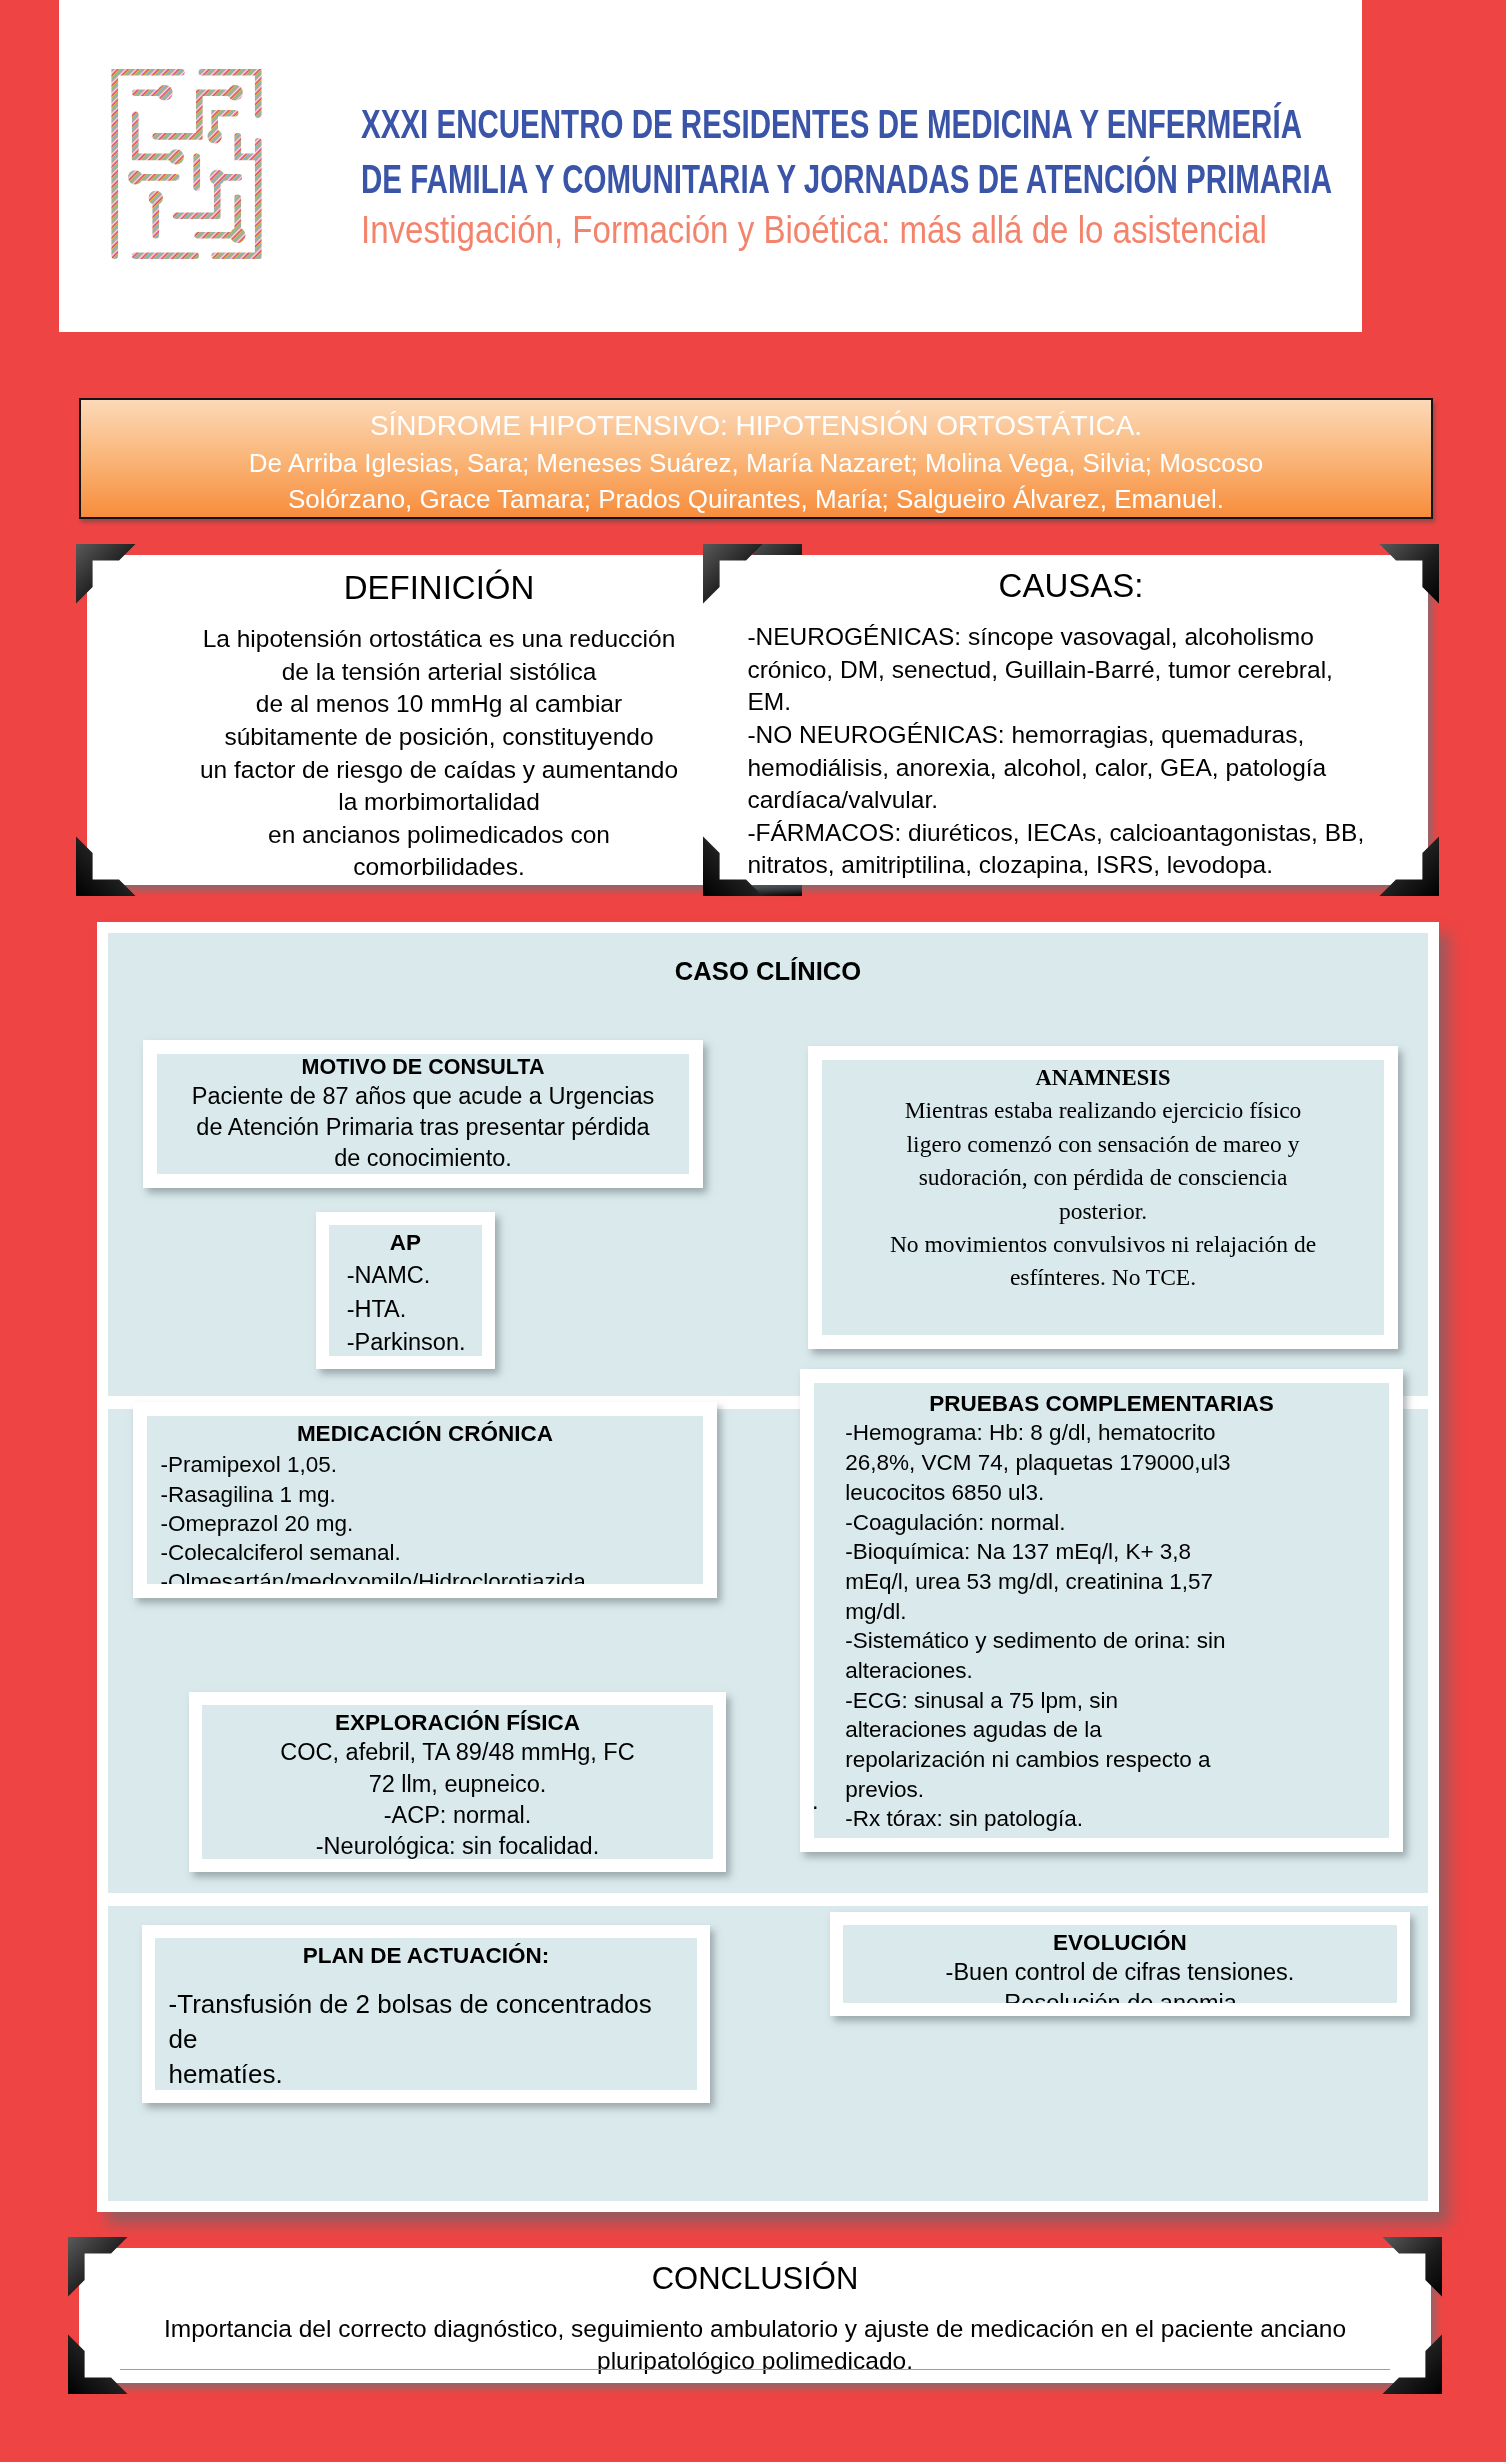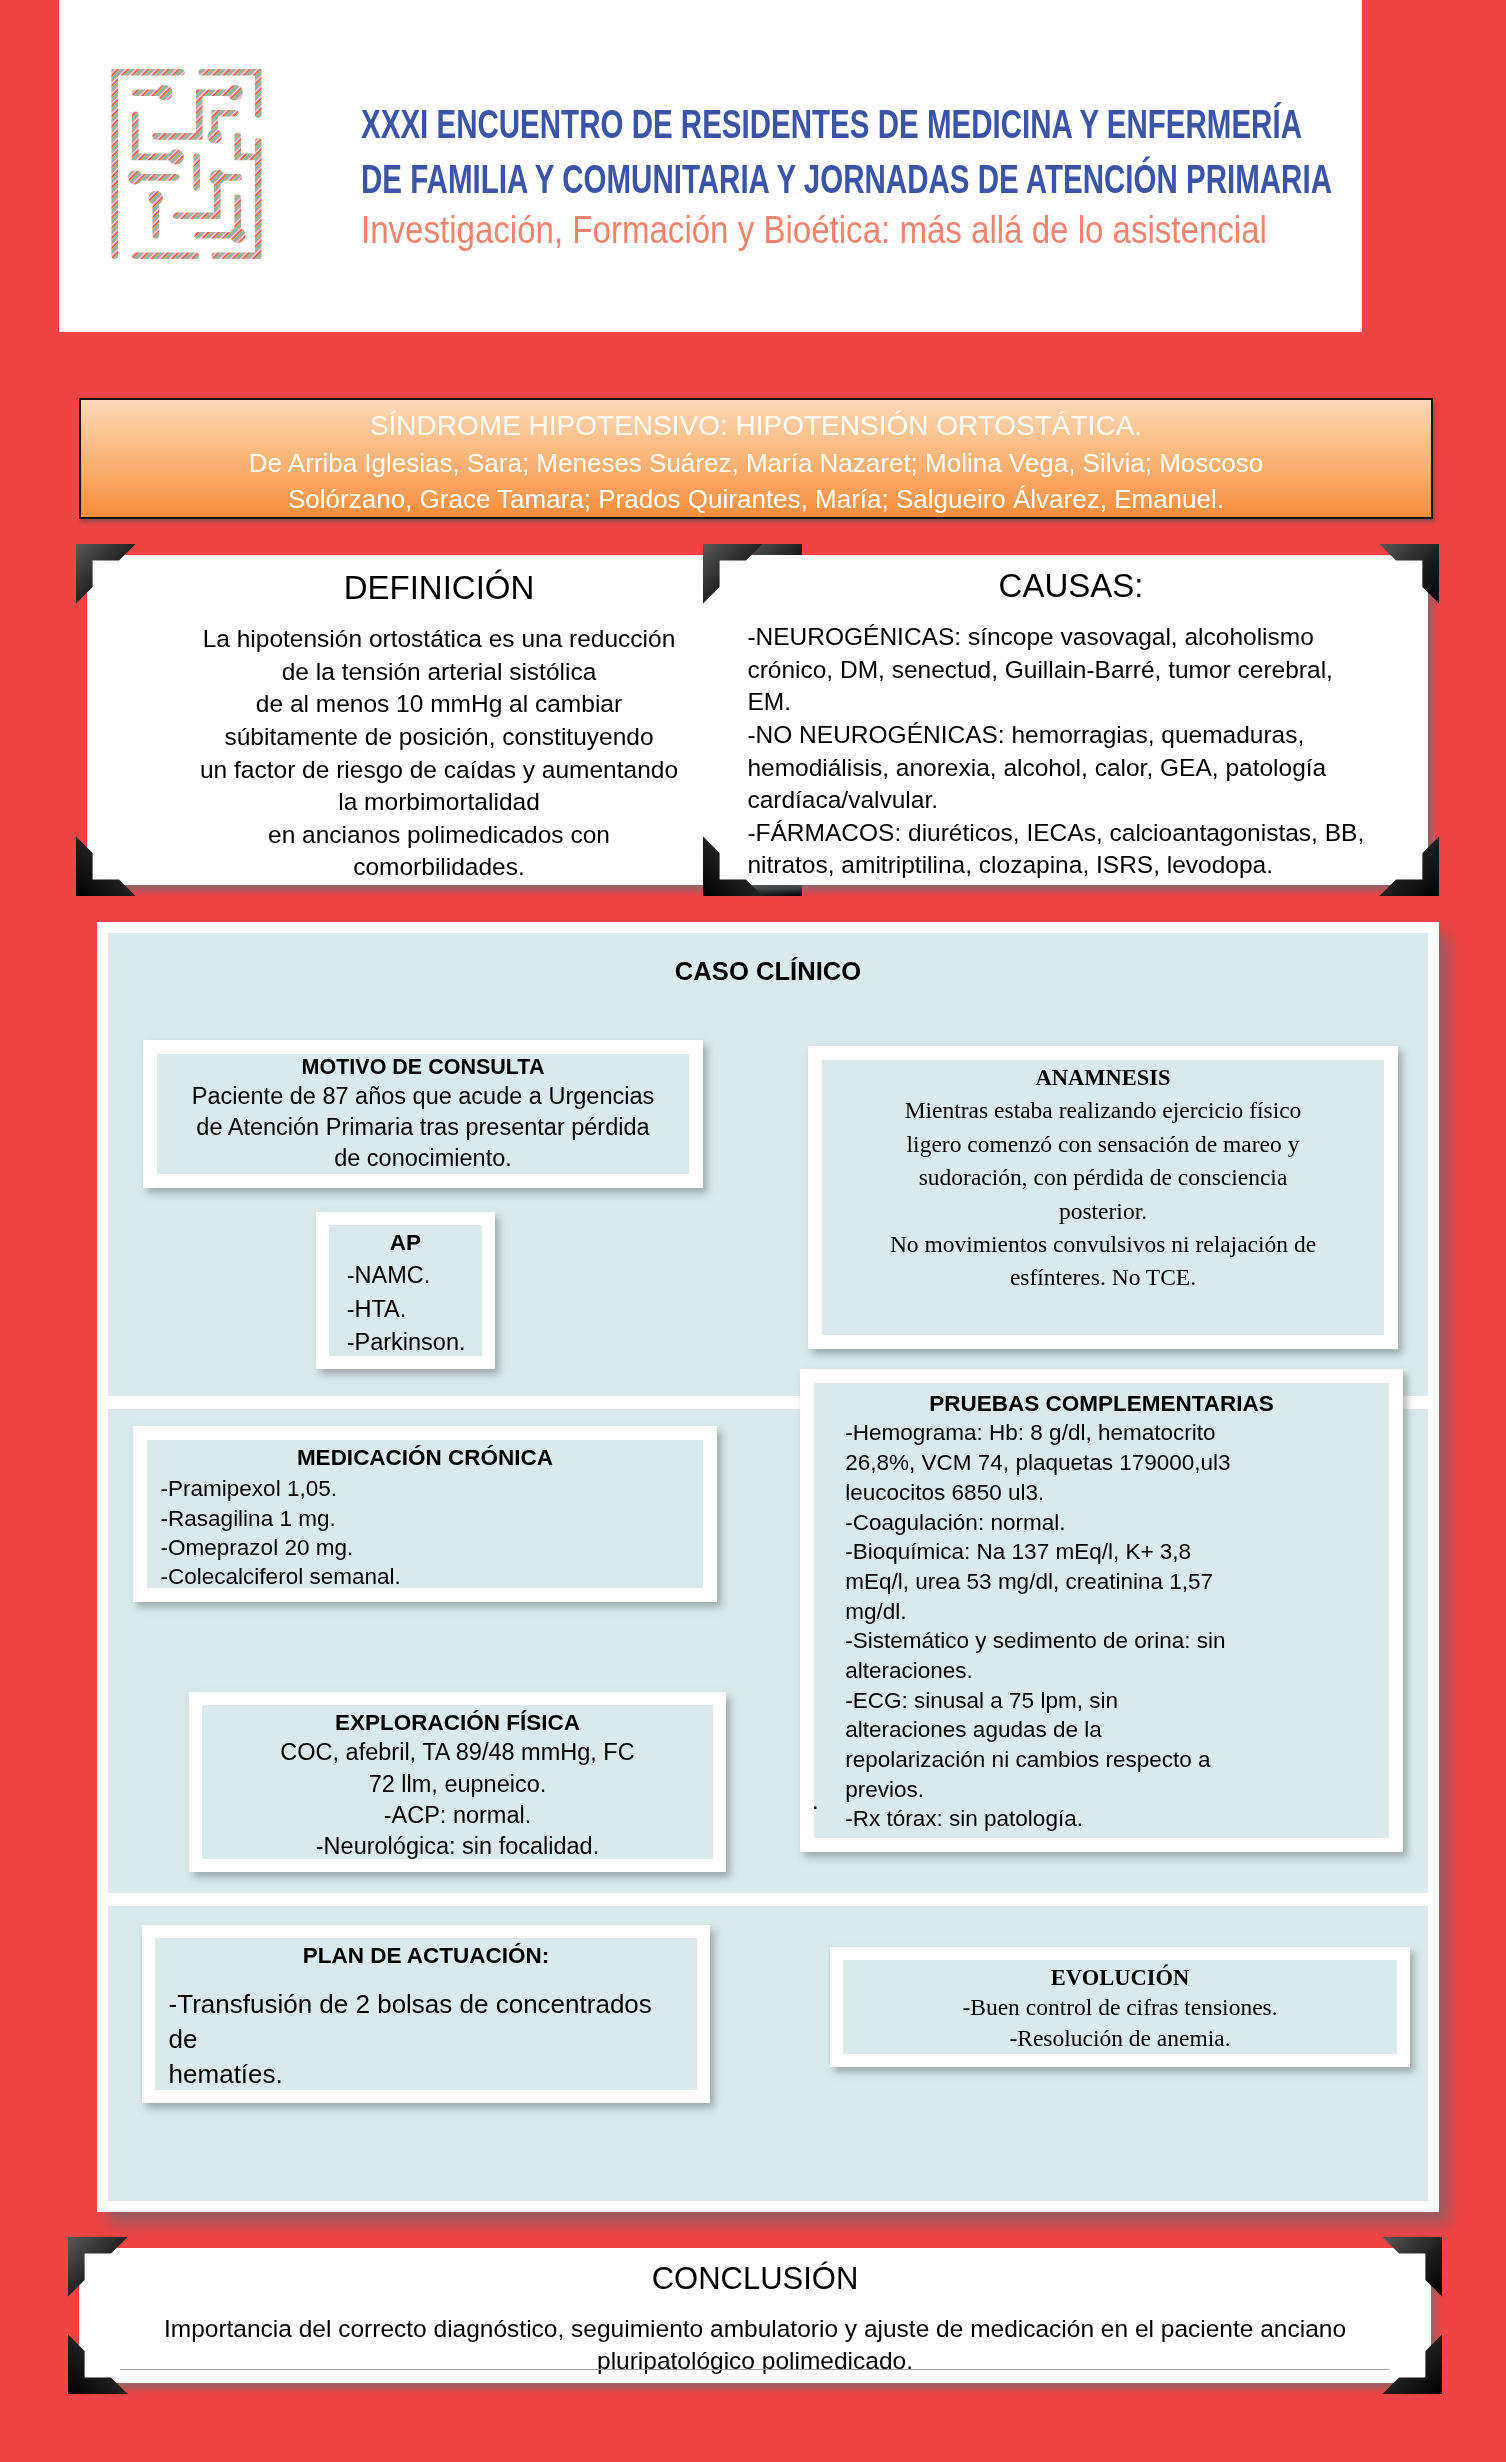--- a/index.html
+++ b/index.html
@@ -64,32 +64,32 @@
   .pol-body.center{text-align:center;}
   .pol-body.left{text-align:left;padding:0 13.3px;}
   .box-motivo{left:46px;top:118px;width:560px;height:148px;}
   .box-motivo .pol-title{font-size:21.5px;margin-top:1px;}
   .box-motivo .pol-body{margin-top:1px;line-height:1.32;}
   .box-ap{left:219px;top:290px;width:179px;height:157px;}
   .box-ap .pol-inner{inset:13.3px;}
   .box-ap .pol-body{padding-left:17.4px;line-height:1.42;}
   .box-anamnesis{left:711px;top:124px;width:590px;height:303px;font-family:Liberation Serif, serif;}
   .box-anamnesis .pol-body{line-height:1.42;}
-  .box-medicacion{left:36px;top:504px;width:584px;height:176px;}
+  .box-medicacion{left:36px;top:480px;width:584px;height:196px;}
   .box-medicacion .pol-body{font-size:22.5px;line-height:1.3;}
   .box-exploracion{left:92px;top:770px;width:537px;height:180px;}
   .box-exploracion .pol-inner{inset:13.3px;}
   .box-exploracion .pol-body{line-height:1.33;margin-top:1px;}
   .box-pruebas{left:703px;top:447px;width:603px;height:483px;}
   .box-pruebas .pol-body{font-size:22.5px;line-height:1.32;padding:0 20.4px 0 31px;margin-top:1px;}
   .box-pruebas .pol-title{margin-top:8.2px;}
   .box-plan{left:45px;top:1003px;width:568px;height:178px;}
   .box-plan .pol-inner{inset:13.3px;}
   .box-plan .pol-body{font-size:26px;line-height:1.33;margin-top:18px;}
-  .box-evolucion{left:733px;top:1025px;width:580px;height:120px;font-family:Liberation Serif, serif;}
+  .box-evolucion{left:733px;top:990px;width:580px;height:104px;}
   .box-evolucion .pol-inner{inset:13.3px;}
   .box-evolucion .pol-body{line-height:1.3;margin-top:1px;}
   .stray-dot{position:absolute;left:812px;top:1788px;font-size:23.5px;}
 </style>
 </head>
 <body>
 
 <div class="page">
 
   <div class="header-band">

